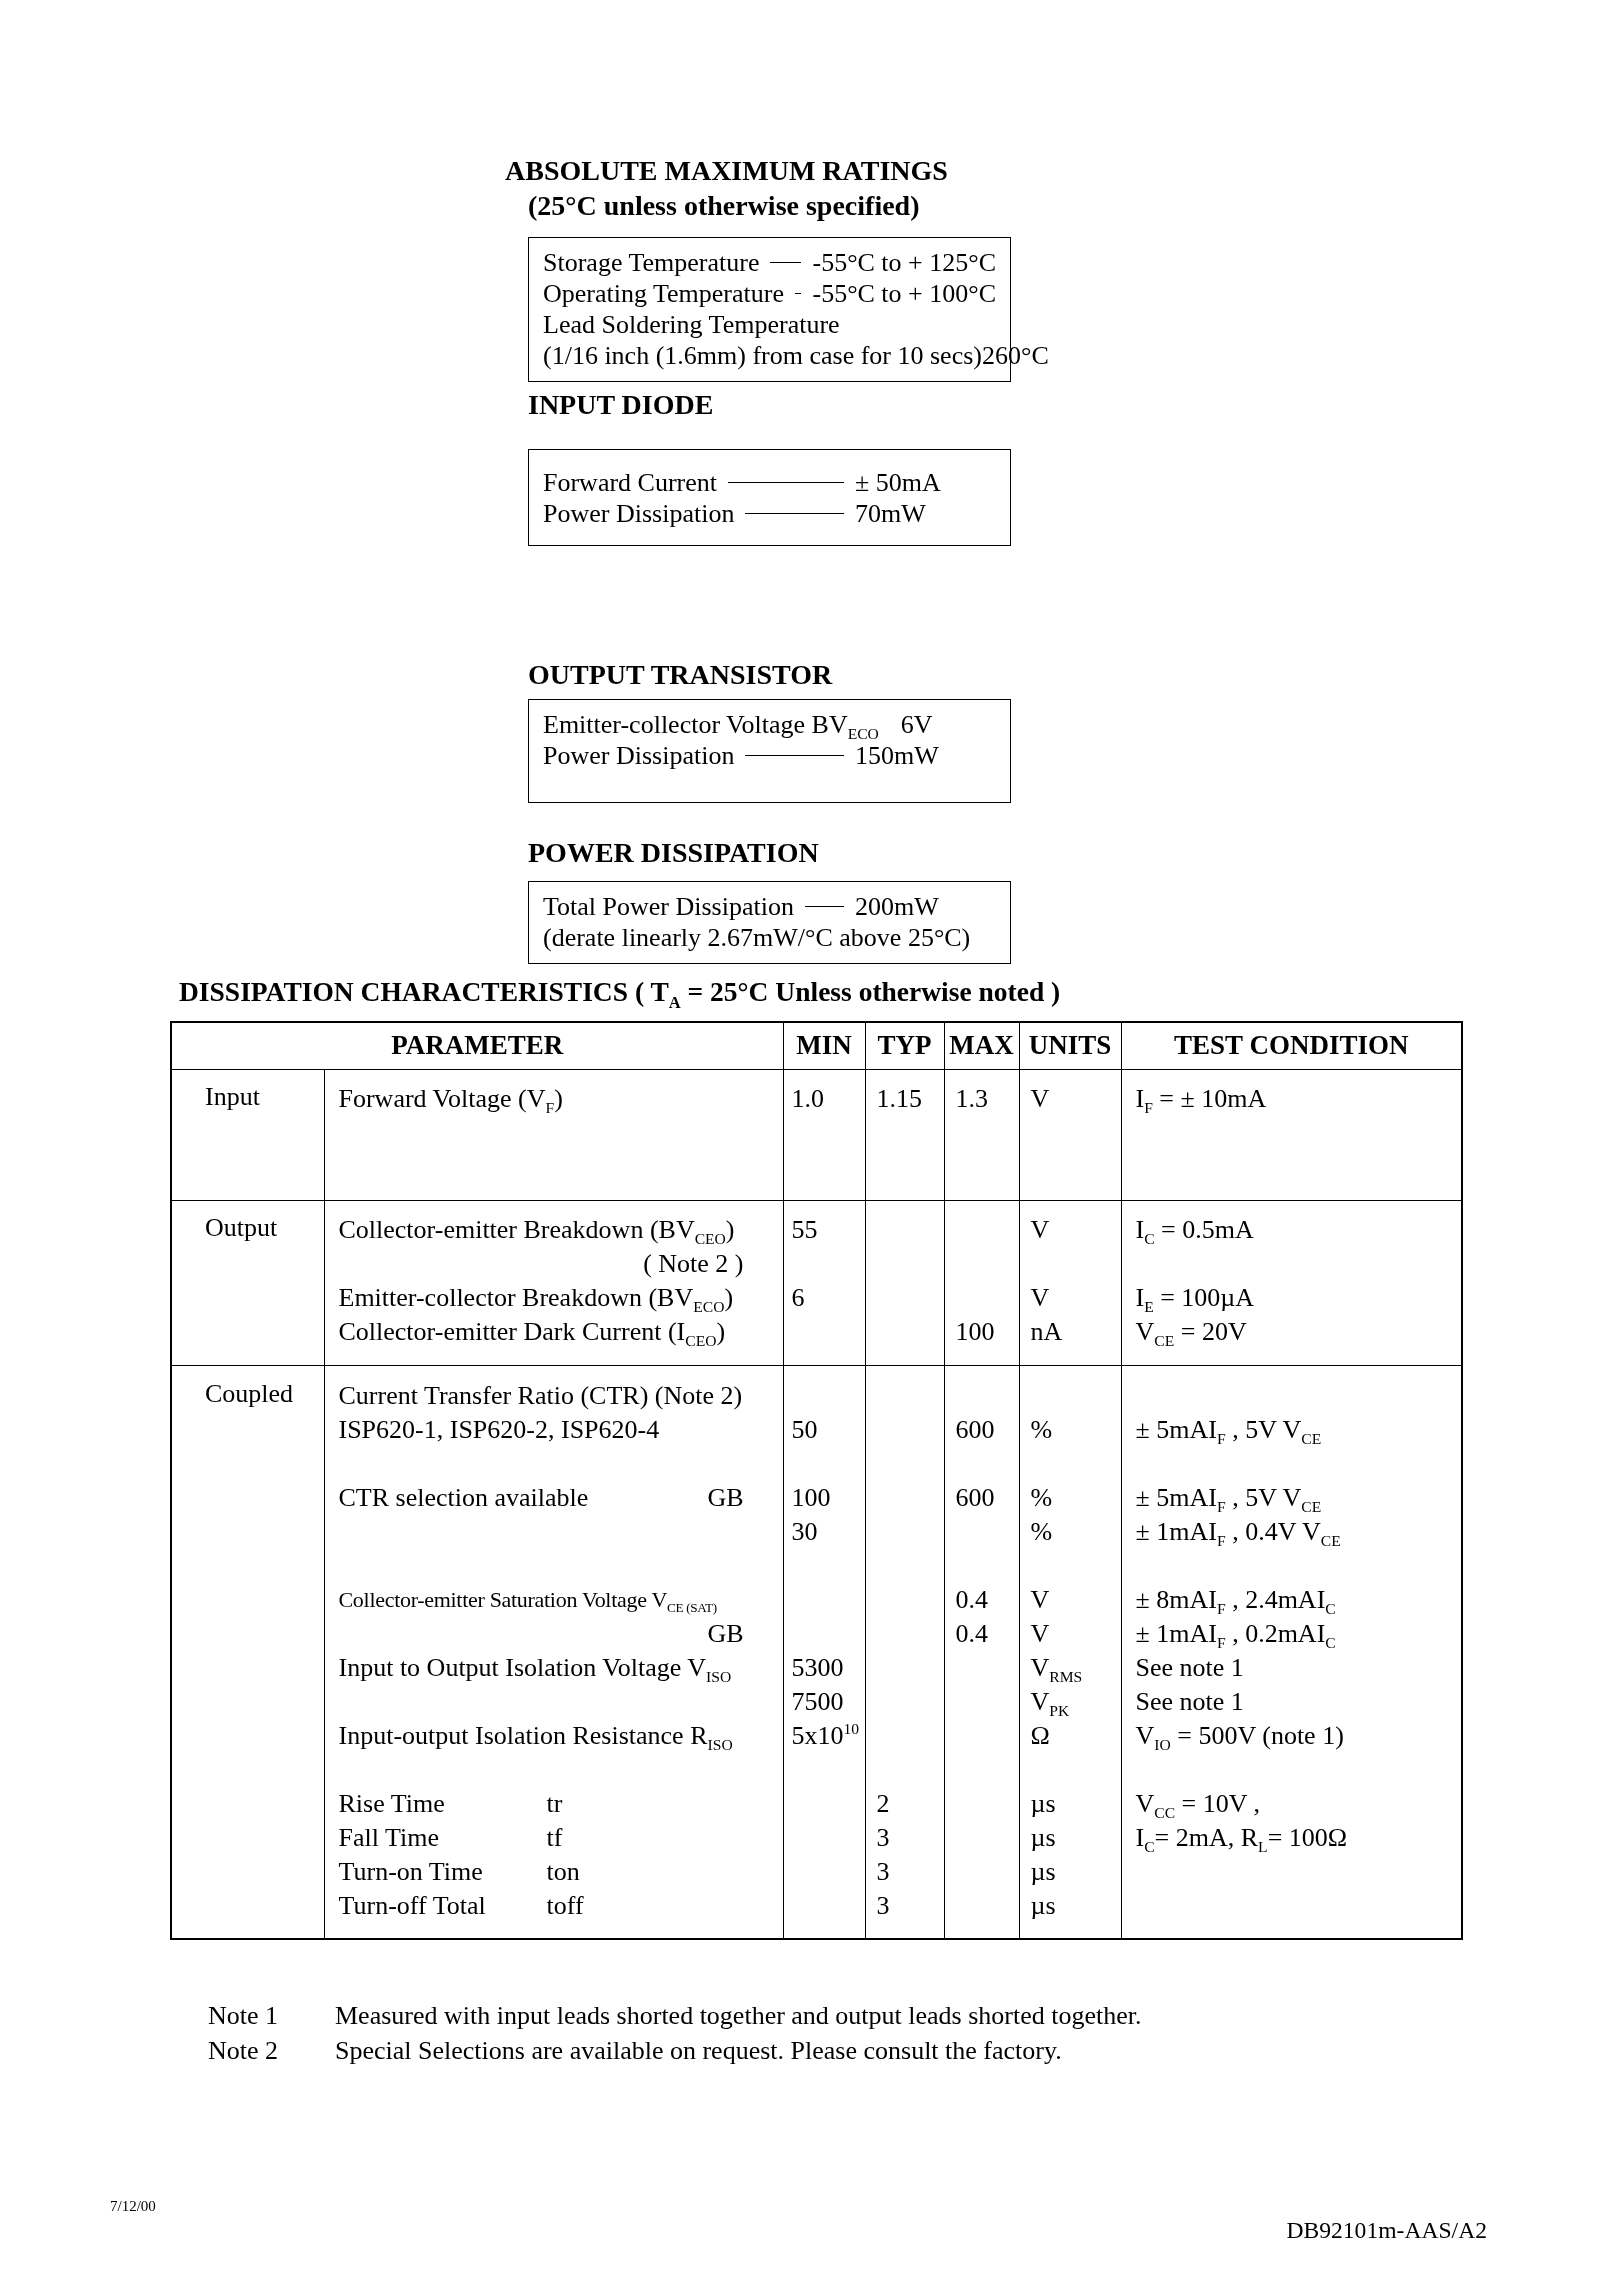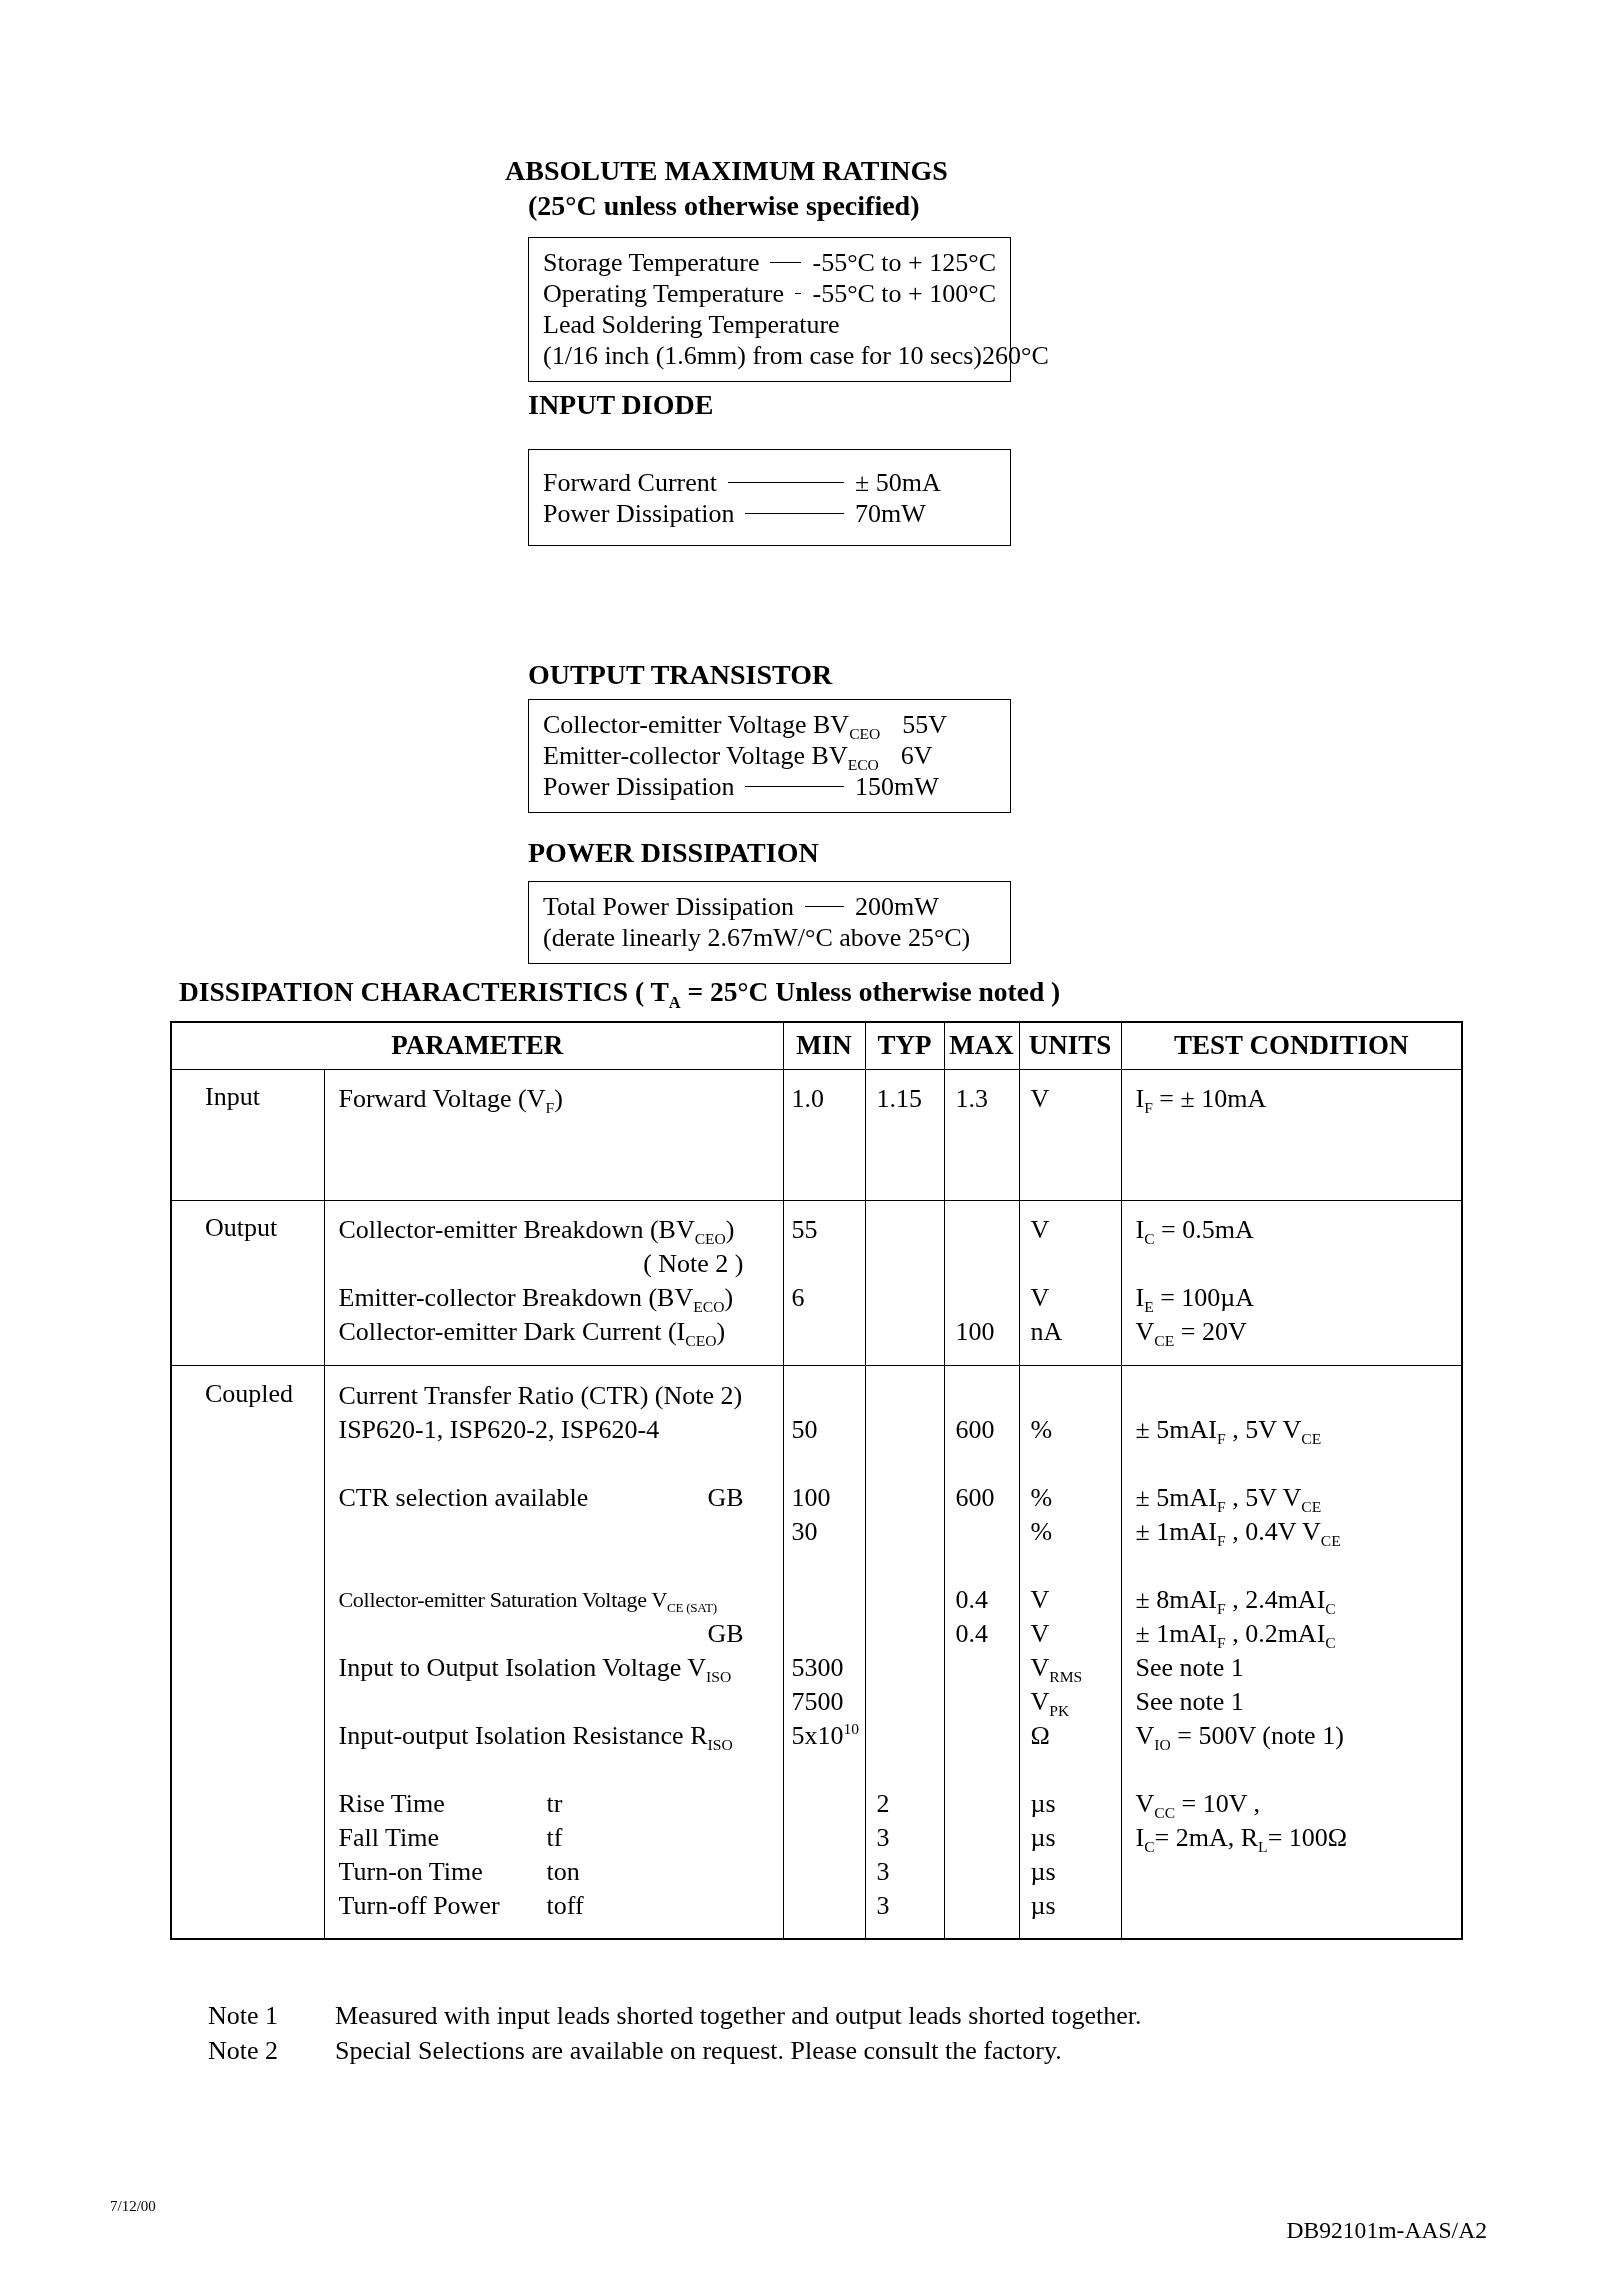--- a/index.html
+++ b/index.html
@@ -105,25 +105,20 @@
       </div>
       <div class="boxline">
         <span class="blabel"><span>Power Dissipation</span></span>
         <span class="bdash"></span>
         <span class="bvalue">70mW</span>
       </div>
     </div>
 
   <div class="h1" id="title-output-transistor">OUTPUT TRANSISTOR</div>
   <div class="box vleft" id="box-output-transistor">
-      <div class="boxline">
-        <span class="blabel"><span>Collector-emitter Voltage BV</span><sub>CEO</sub></span>
-        <span class="bdash"></span>
-        <span class="bvalue">55V</span>
-      </div>
       <div class="boxline">
         <span class="blabel"><span>Emitter-collector Voltage BV</span><sub>ECO</sub></span>
         <span class="bdash"></span>
         <span class="bvalue">6V</span>
       </div>
       <div class="boxline">
         <span class="blabel"><span>Power Dissipation</span></span>
         <span class="bdash"></span>
         <span class="bvalue">150mW</span>
       </div>
@@ -251,21 +246,21 @@
             <div class="tline">
               <span class="pr">GB</span>
             </div>
             <div class="tline"><span><span>Input to Output Isolation Voltage V</span><sub>ISO</sub></span></div>
             <div class="tline"></div>
             <div class="tline"><span><span>Input-output Isolation Resistance R</span><sub>ISO</sub></span></div>
             <div class="tline"></div>
             <div class="tline"><span class="p1">Rise Time</span><span>tr</span></div>
             <div class="tline"><span class="p1">Fall Time</span><span>tf</span></div>
             <div class="tline"><span class="p1">Turn-on Time</span><span>ton</span></div>
-            <div class="tline"><span class="p1">Turn-off Power</span><span>toff</span></div>
+            <div class="tline"><span class="p1">Turn-off Total</span><span>toff</span></div>
           </td>
           <td class="c-min">
             <div class="tline"></div>
             <div class="tline">50</div>
             <div class="tline"></div>
             <div class="tline">100</div>
             <div class="tline">30</div>
             <div class="tline"></div>
             <div class="tline"></div>
             <div class="tline"></div>

